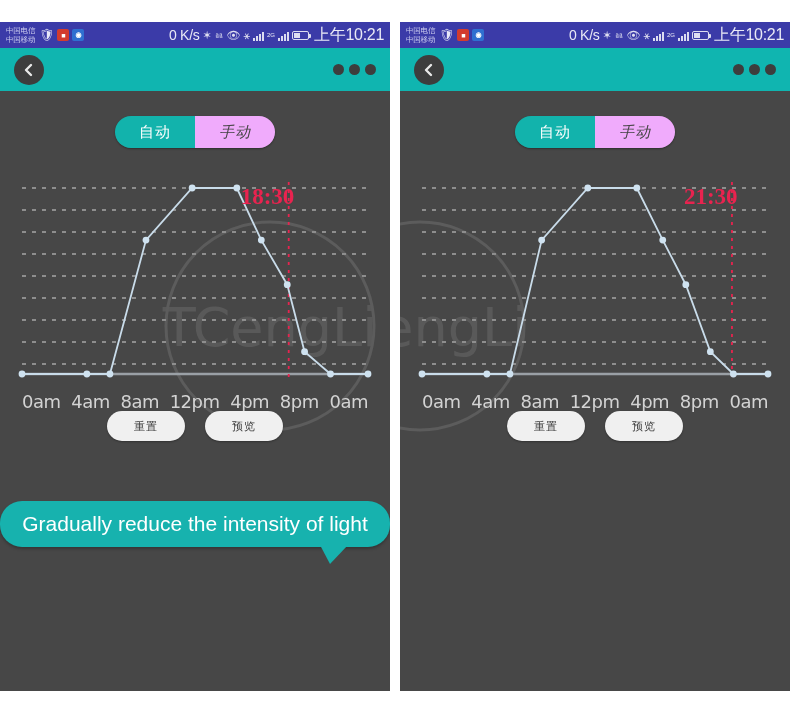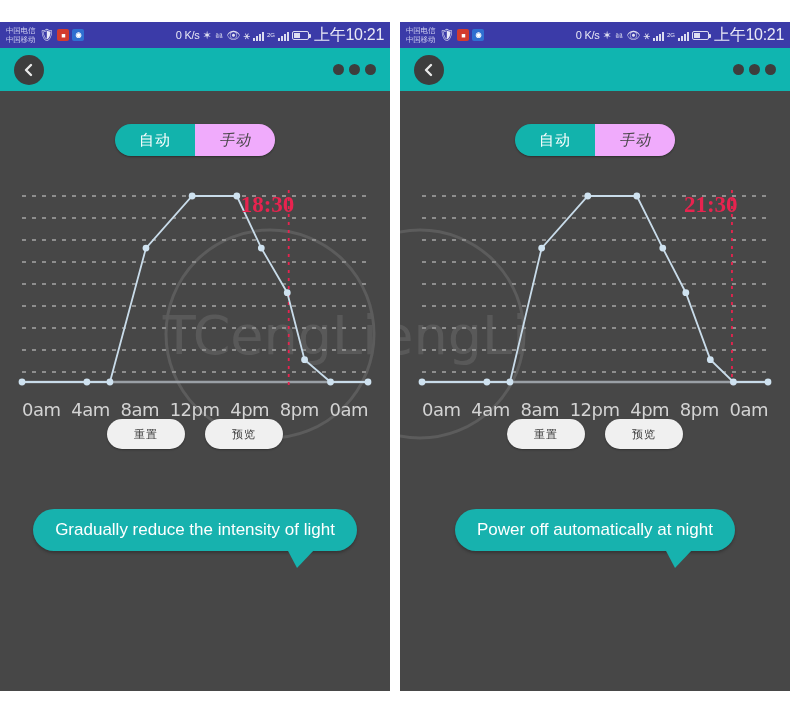--- a/index.html
+++ b/index.html
@@ -61,21 +61,21 @@
     font-size: 7px; color:#fff; font-weight:bold;
   }
   .ico-red { background:#d23b2e; }
   .ico-blue { background:#2f6fd0; }
   .ico-shield { color:#e8e8f8; font-size:12px; }
   .sb-right {
     margin-left: auto;
     display: flex; align-items: center; gap: 3px;
     font-size: 11px; white-space: nowrap;
   }
-  .sb-speed { font-size: 11px; letter-spacing: -0.3px; }
+  .sb-speed { font-size: 14px; letter-spacing: -0.3px; }
   .sb-time { font-size: 16px; margin-left: 2px; letter-spacing: -0.3px; }
   .sb-glyph { font-size: 11px; opacity: .95; }
   .sb-sup { font-size: 6px; vertical-align: super; }
   .battery {
     width: 17px; height: 9px;
     border: 1.4px solid #dcdcf0; border-radius: 2px;
     position: relative; display:inline-block;
   }
   .battery::after {
     content:''; position:absolute; right:-3px; top:2px;
@@ -118,21 +118,21 @@
   
   .watermark {
     position: absolute;
     pointer-events: none;
     z-index: 1;
   }
 
   
   .segwrap {
     display: flex; justify-content: center;
-    margin-top: 33px;
+    margin-top: 25px;
     position: relative; z-index: 3;
   }
   .seg {
     display: flex;
     border-radius: 17px;
     overflow: hidden;
     height: 32px;
     width: 160px;
     box-shadow: 0 1px 2px rgba(0,0,0,.35);
   }
@@ -188,21 +188,21 @@
     margin-top: 60px;
     display: flex; justify-content: center;
     position: relative; z-index: 3;
   }
   .bubble {
     position: relative;
     background: #17b2ae;
     border-radius: 22px;
     padding: 11px 22px;
     color: #ffffff;
-    font-size: 17px;
+    font-size: 21px;
     white-space: nowrap;
     box-shadow: 0 2px 3px rgba(0,0,0,.25);
   }
   .bubble::after {
     content: '';
     position: absolute;
     right: 42px; bottom: -17px;
     width: 0; height: 0;
     border-left: 10px solid transparent;
     border-right: 18px solid transparent;
@@ -436,20 +436,17 @@
             <span>8pm</span>
             <span>0am</span>
           </div>
         </div>
 
         <div class="actions">
           <div class="pill">重置</div>
           <div class="pill">预览</div>
         </div>
 
-        <div class="bubblewrap">
-          <div class="bubble">Power off automatically at night</div>
-        </div>
       </div>
     </div>
 
   </div>
 </div>
 
 </body></html>

